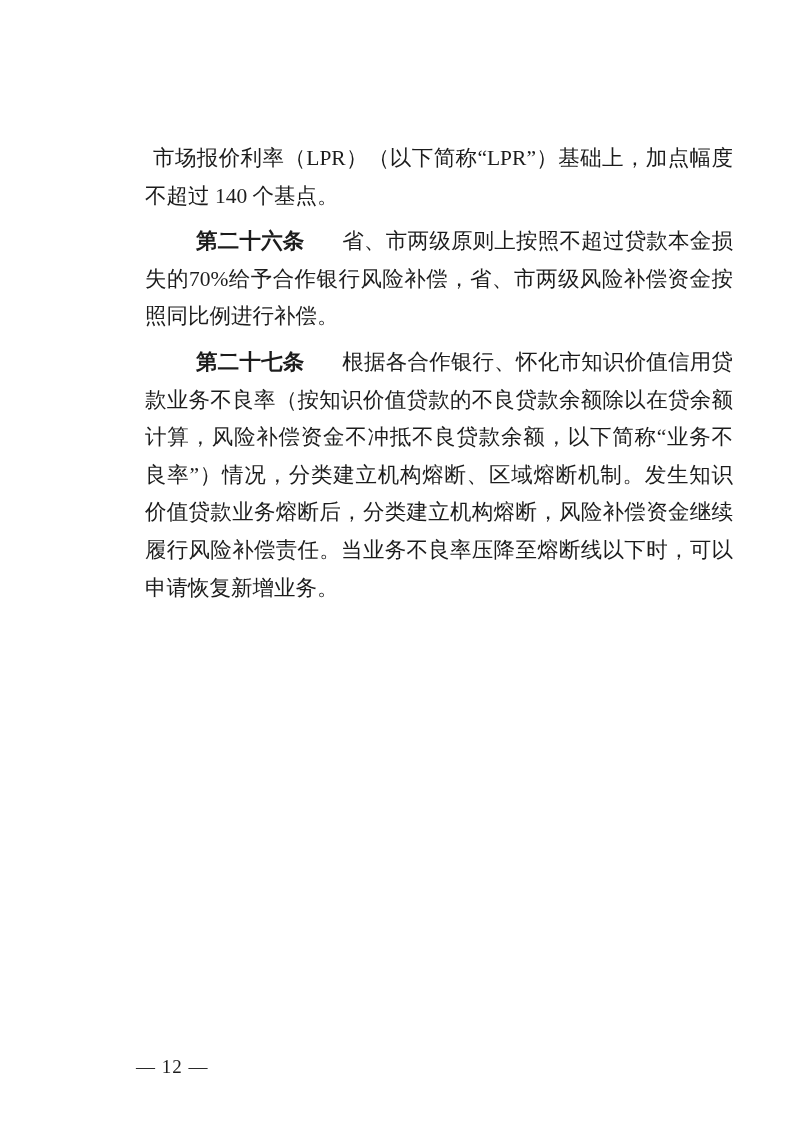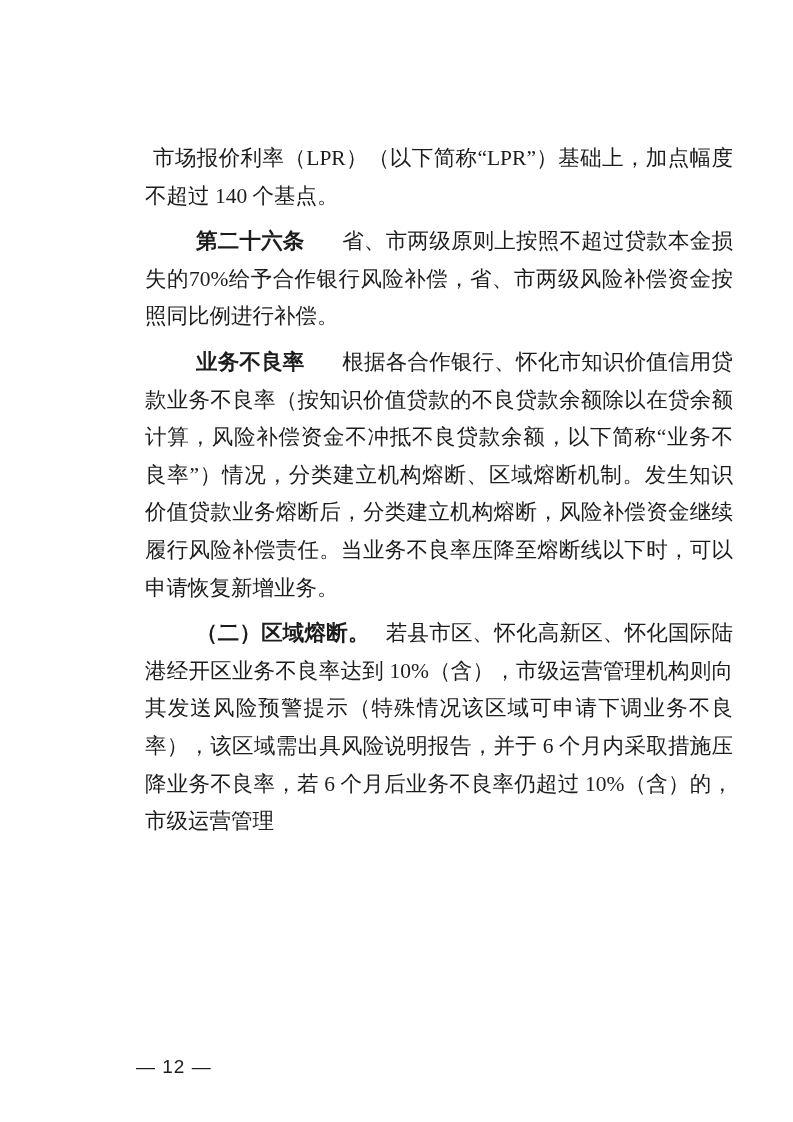--- a/index.html
+++ b/index.html
@@ -32,34 +32,33 @@
     font-family: Liberation Sans, sans-serif;
     font-weight: 700;
   }
   .page-number {
     position: absolute;
     left: 104px;
     top: 1024px;
     font-size: 19px;
     letter-spacing: 1px;
     color: #1c1c1c;
-    font-family: Liberation Sans, sans-serif;
+    font-family: Liberation Serif, serif;
   }
 </style>
 </head>
 <body>
 
 <div class="page">
   <div class="content">
 
     <p class="para"><span>市场报价利率（LPR）（以下简称“LPR”）基础上，加点幅度不超过 140 个基点。</span></p>
 
     <p class="para indent"><b class="lead">第二十六条</b><span>　省、市两级原则上按照不超过贷款本金损失的70%给予合作银行风险补偿，省、市两级风险补偿资金按照同比例进行补偿。</span></p>
 
-    <p class="para indent"><b class="lead">业务不良率</b><span>　根据各合作银行、怀化市知识价值信用贷款业务不良率（按知识价值贷款的不良贷款余额除以在贷余额计算，风险补偿资金不冲抵不良贷款余额，以下简称“业务不良率”）情况，分类建立机构熔断、区域熔断机制。发生知识价值贷款业务熔断后，分类建立机构熔断，风险补偿资金继续履行风险补偿责任。当业务不良率压降至熔断线以下时，可以申请恢复新增业务。</span></p>
+    <p class="para indent"><b class="lead">第二十七条</b><span>　根据各合作银行、怀化市知识价值信用贷款业务不良率（按知识价值贷款的不良贷款余额除以在贷余额计算，风险补偿资金不冲抵不良贷款余额，以下简称“业务不良率”）情况，分类建立机构熔断、区域熔断机制。发生知识价值贷款业务熔断后，分类建立机构熔断，风险补偿资金继续履行风险补偿责任。当业务不良率压降至熔断线以下时，可以申请恢复新增业务。</span></p>
 
 
-    <p class="para indent"><b class="lead">（二）区域熔断。</b><span>若县市区、怀化高新区、怀化国际陆港经开区业务不良率达到 10%（含），市级运营管理机构则向其发送风险预警提示（特殊情况该区域可申请下调业务不良率），该区域需出具风险说明报告，并于 6 个月内采取措施压降业务不良率，若 6 个月后业务不良率仍超过 10%（含）的，市级运营管理</span></p>
 
   </div>
 
   <div class="page-number">— 12 —</div>
 </div>
 
 </body></html>

